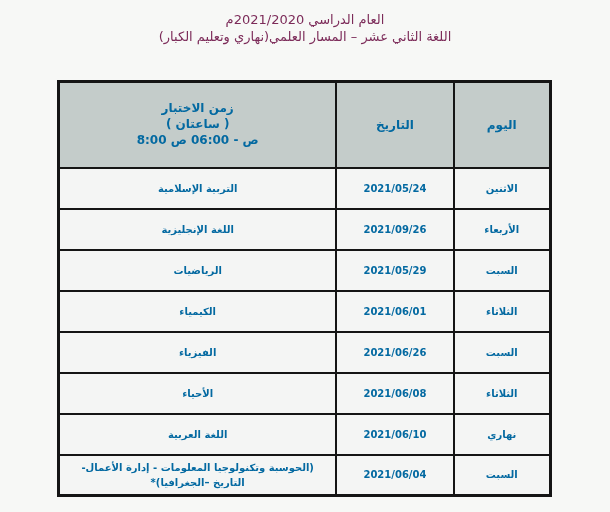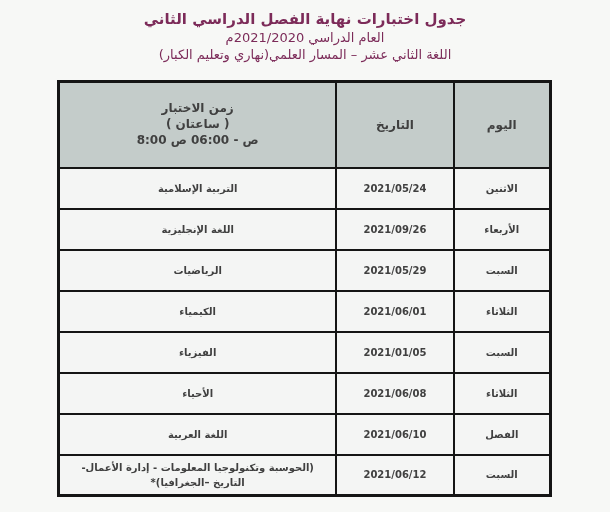--- a/index.html
+++ b/index.html
@@ -43,21 +43,21 @@
     width: 495px;
     table-layout: fixed;
     border-collapse: collapse;
     border: 3px solid var(--table-border);
     direction: rtl;
   }
   .exam-table th, .exam-table td {
     border: 2px solid var(--table-border);
     text-align: center;
     vertical-align: middle;
-    color: #404040;
+    color: #0369a1;
     padding: 2px 4px;
   }
   .exam-table thead tr { height: 86px; }
   .exam-table thead th {
     background: var(--header-cell-bg);
     font-size: 12px;
     font-weight: bold;
   }
   .exam-table tbody tr { height: 41px; }
   .exam-table tbody td {
@@ -71,21 +71,20 @@
   .time-head div { line-height: 15px; margin: 1px 0; }
   .cell-subject { white-space: pre-line; font-size: 12px; line-height: 15px; }
   .cell-date span { display: inline-block; }
 </style>
 </head>
 <body>
 
 <div class="page">
 
   <div class="doc-header">
-    <div class="doc-title">جدول اختبارات نهاية الفصل الدراسي الثاني</div>
     <div class="doc-subtitle">العام الدراسي 2021/2020م</div>
     <div class="doc-subtitle">اللغة الثاني عشر – المسار العلمي(نهاري وتعليم الكبار)</div>
   </div>
 
   <table class="exam-table">
     <thead>
       <tr>
         <th class="col-day">اليوم</th>
         <th class="col-date">التاريخ</th>
         <th class="col-time time-head">
@@ -111,35 +110,35 @@
         <td class="cell-date"><span dir="ltr">2021/05/29</span></td>
         <td class="cell-subject">الرياضيات</td>
       </tr>
       <tr>
         <td class="cell-day">الثلاثاء</td>
         <td class="cell-date"><span dir="ltr">2021/06/01</span></td>
         <td class="cell-subject">الكيمياء</td>
       </tr>
       <tr>
         <td class="cell-day">السبت</td>
-        <td class="cell-date"><span dir="ltr">2021/01/05</span></td>
+        <td class="cell-date"><span dir="ltr">2021/06/26</span></td>
         <td class="cell-subject">الفيزياء</td>
       </tr>
       <tr>
         <td class="cell-day">الثلاثاء</td>
         <td class="cell-date"><span dir="ltr">2021/06/08</span></td>
         <td class="cell-subject">الأحياء</td>
       </tr>
       <tr>
-        <td class="cell-day">الفصل</td>
+        <td class="cell-day">نهاري</td>
         <td class="cell-date"><span dir="ltr">2021/06/10</span></td>
         <td class="cell-subject">اللغة العربية</td>
       </tr>
       <tr>
         <td class="cell-day">السبت</td>
-        <td class="cell-date"><span dir="ltr">2021/06/12</span></td>
+        <td class="cell-date"><span dir="ltr">2021/06/04</span></td>
         <td class="cell-subject">(الحوسبة وتكنولوجيا المعلومات - إدارة الأعمال-
 التاريخ –الجغرافيا)*</td>
       </tr>
     </tbody>
   </table>
 
 </div>
 
 </body></html>

